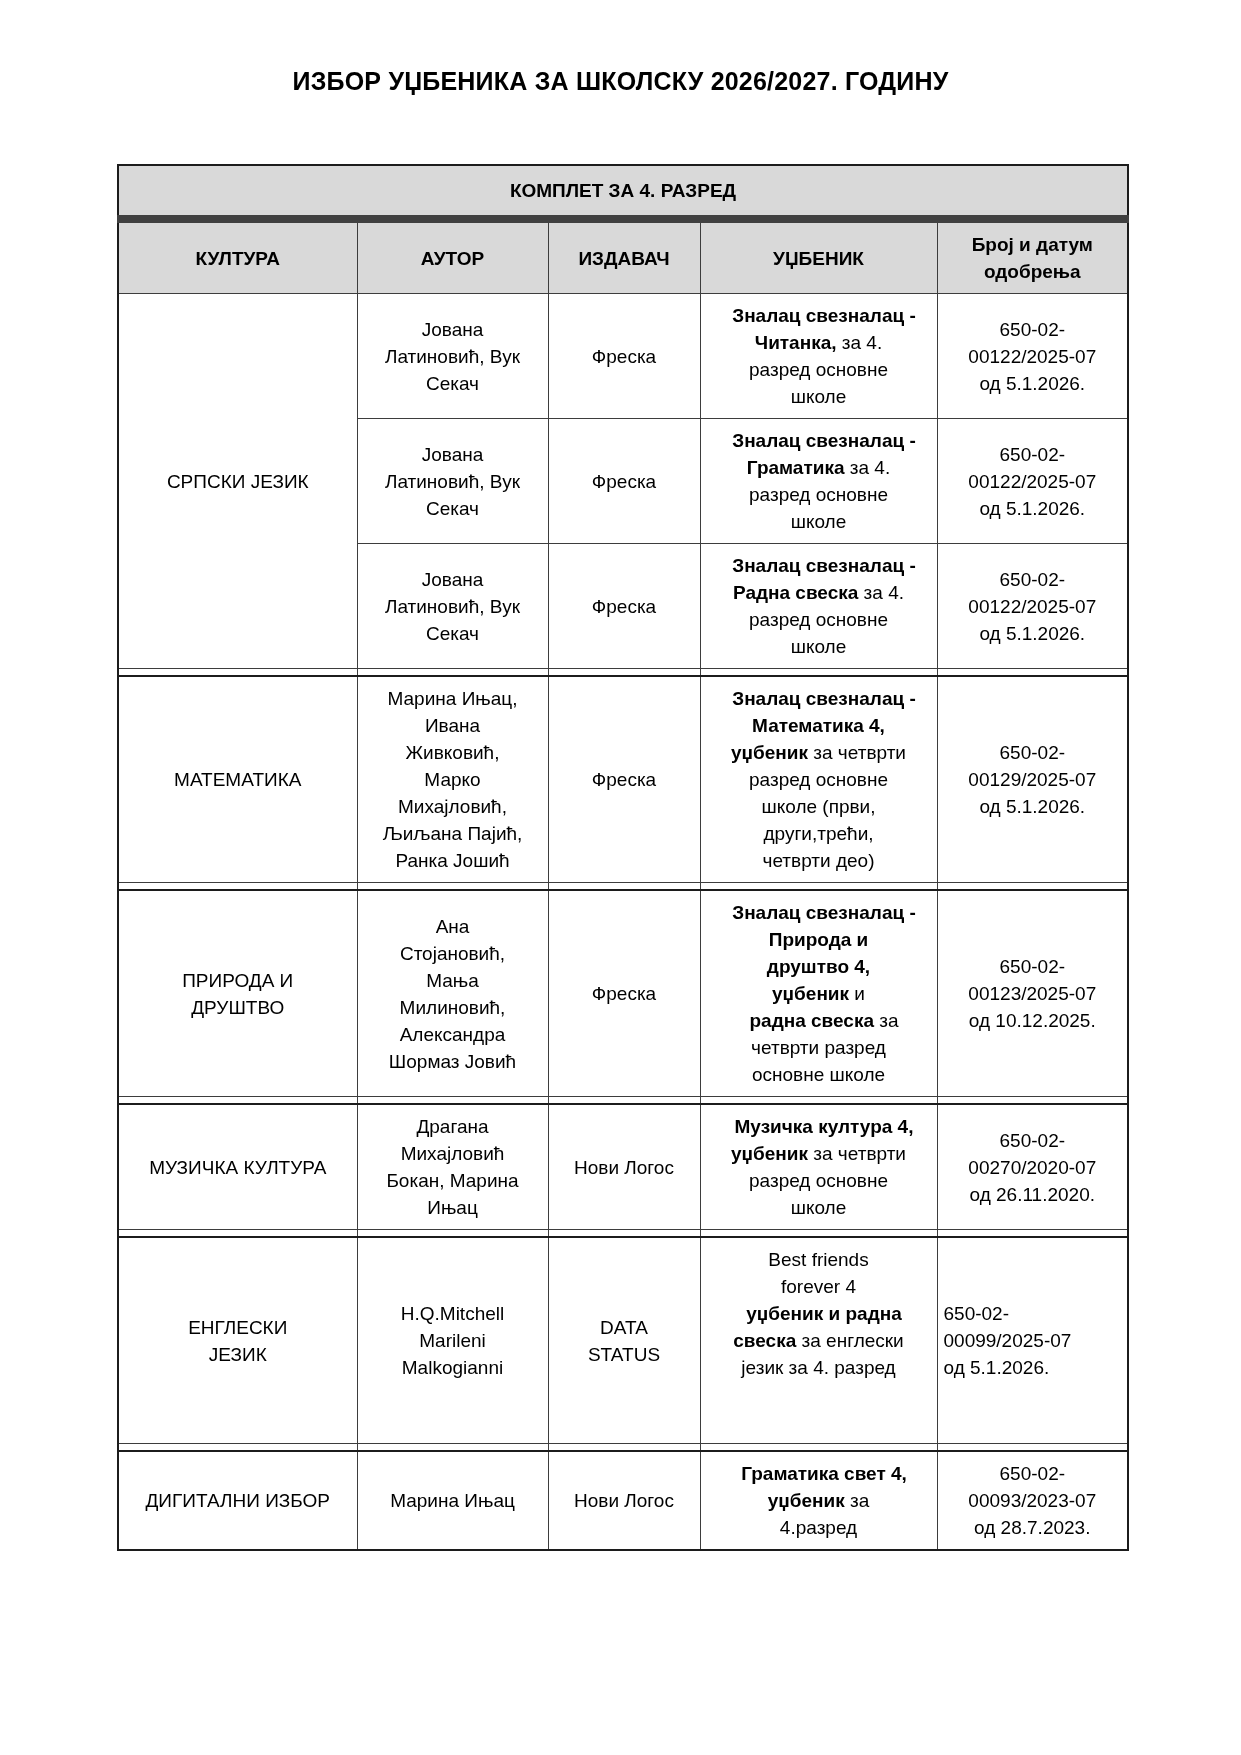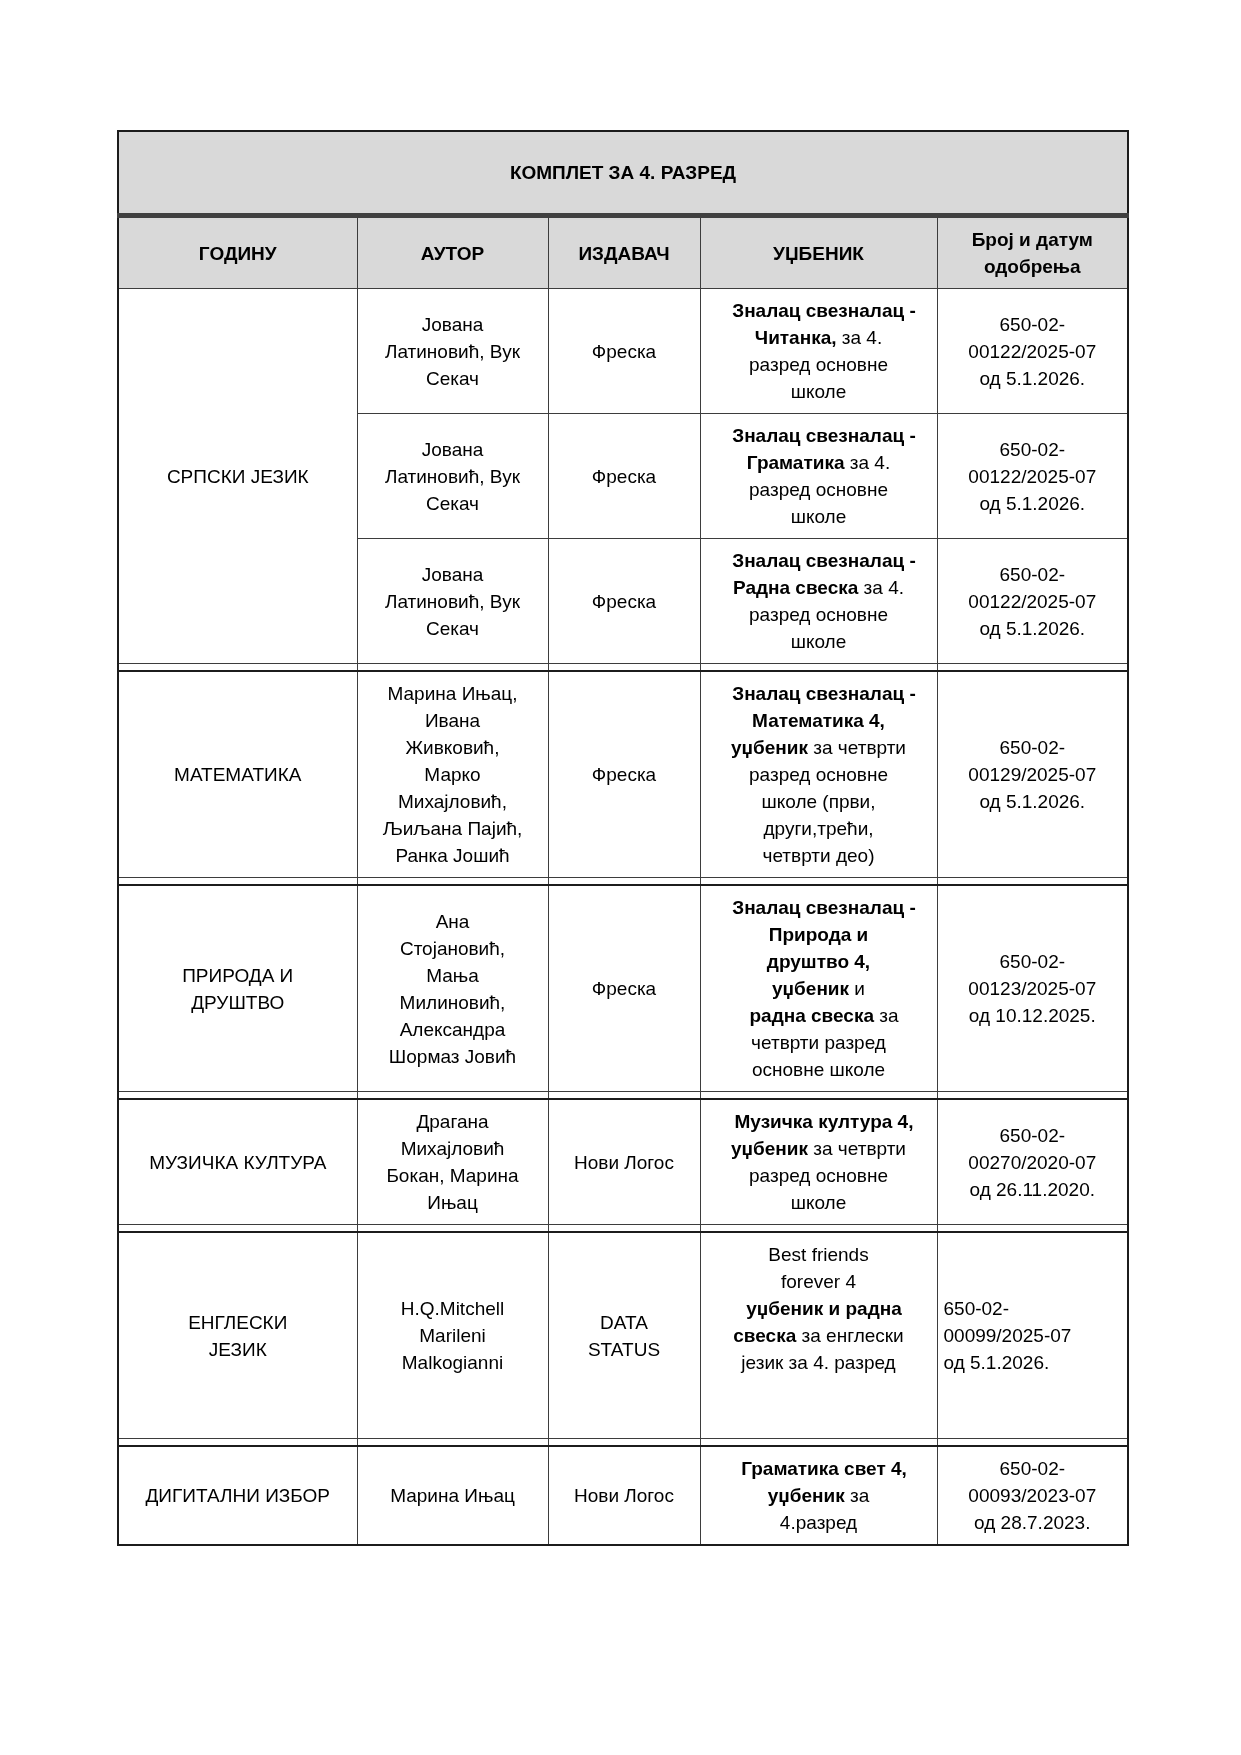--- a/index.html
+++ b/index.html
@@ -35,56 +35,57 @@
     vertical-align: middle;
     font-size: 19px;
     line-height: 27px;
     padding: 8px 6px;
     white-space: pre-line;
     word-wrap: break-word;
   }
   th.caption {
     background: #d9d9d9;
     font-weight: bold;
-    padding: 27px 6px;
-    border-bottom: 5px solid #404040;
+    padding: 11px 6px;
+    border-bottom: 8px solid #404040;
   }
   tr.cols th {
     background: #d9d9d9;
     font-weight: bold;
   }
   tr.gap td {
     height: 6px;
     padding: 0;
     line-height: 0;
     font-size: 0;
     border-bottom: 2px solid #1c1c1c;
   }
   td.approval-left { text-align: left; }
   span.b { font-weight: bold; margin-left: 11px; }
 </style>
 </head>
 <body>
 
 <div class="page">
+  <h1 class="doc-title">ИЗБОР УЏБЕНИКА ЗА ШКОЛСКУ 2026/2027. ГОДИНУ</h1>
 
   <table class="booklist">
     <colgroup>
       <col style="width:239px">
       <col style="width:191px">
       <col style="width:152px">
       <col style="width:237px">
       <col style="width:191px">
     </colgroup>
     <thead>
       <tr>
         <th class="caption" colspan="5">КОМПЛЕТ ЗА 4. РАЗРЕД</th>
       </tr>
       <tr class="cols" id="header-row">
-          <th>ГОДИНУ</th>
+          <th>КУЛТУРА</th>
           <th>АУТОР</th>
           <th>ИЗДАВАЧ</th>
           <th>УЏБЕНИК</th>
           <th>Број и датум одобрења</th>
         </tr>
     </thead>
     <tbody id="table-body">
         <tr>
           <td rowspan="3">СРПСКИ ЈЕЗИК</td>
           <td>Јована

